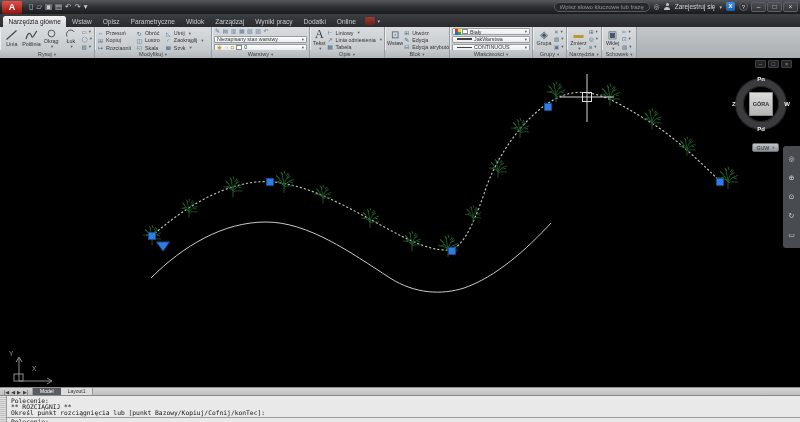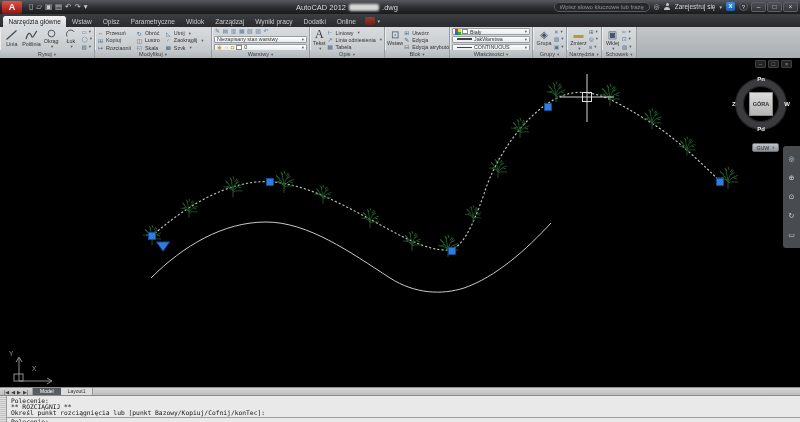--- a/index.html
+++ b/index.html
@@ -125,25 +125,20 @@
   <div class="applogo">A</div>
   <div class="qat" id="qat">
       <span class="qicon">▯</span>
       <span class="qicon">▱</span>
       <span class="qicon">▣</span>
       <span class="qicon">▤</span>
       <span class="qicon">↶</span>
       <span class="qicon">↷</span>
       <span class="qicon">▾</span>
     </div>
-  <div class="titletext">
-    <span>AutoCAD 2012</span>
-    <span class="fileblur"></span>
-    <span>.dwg</span>
-  </div>
   <div class="infocenter">
     <input class="search-box" placeholder="Wpisz słowo kluczowe lub frazę" style="">
     <span class="ic-glyph">◎</span>
     <span class="person"></span>
     <span class="signin">Zarejestruj się</span>
     <span class="ic-glyph" style="font-size:5px">▾</span>
     <span class="xchg">X</span>
     <span class="helpb">?</span>
   </div>
   <div class="winbtns">

